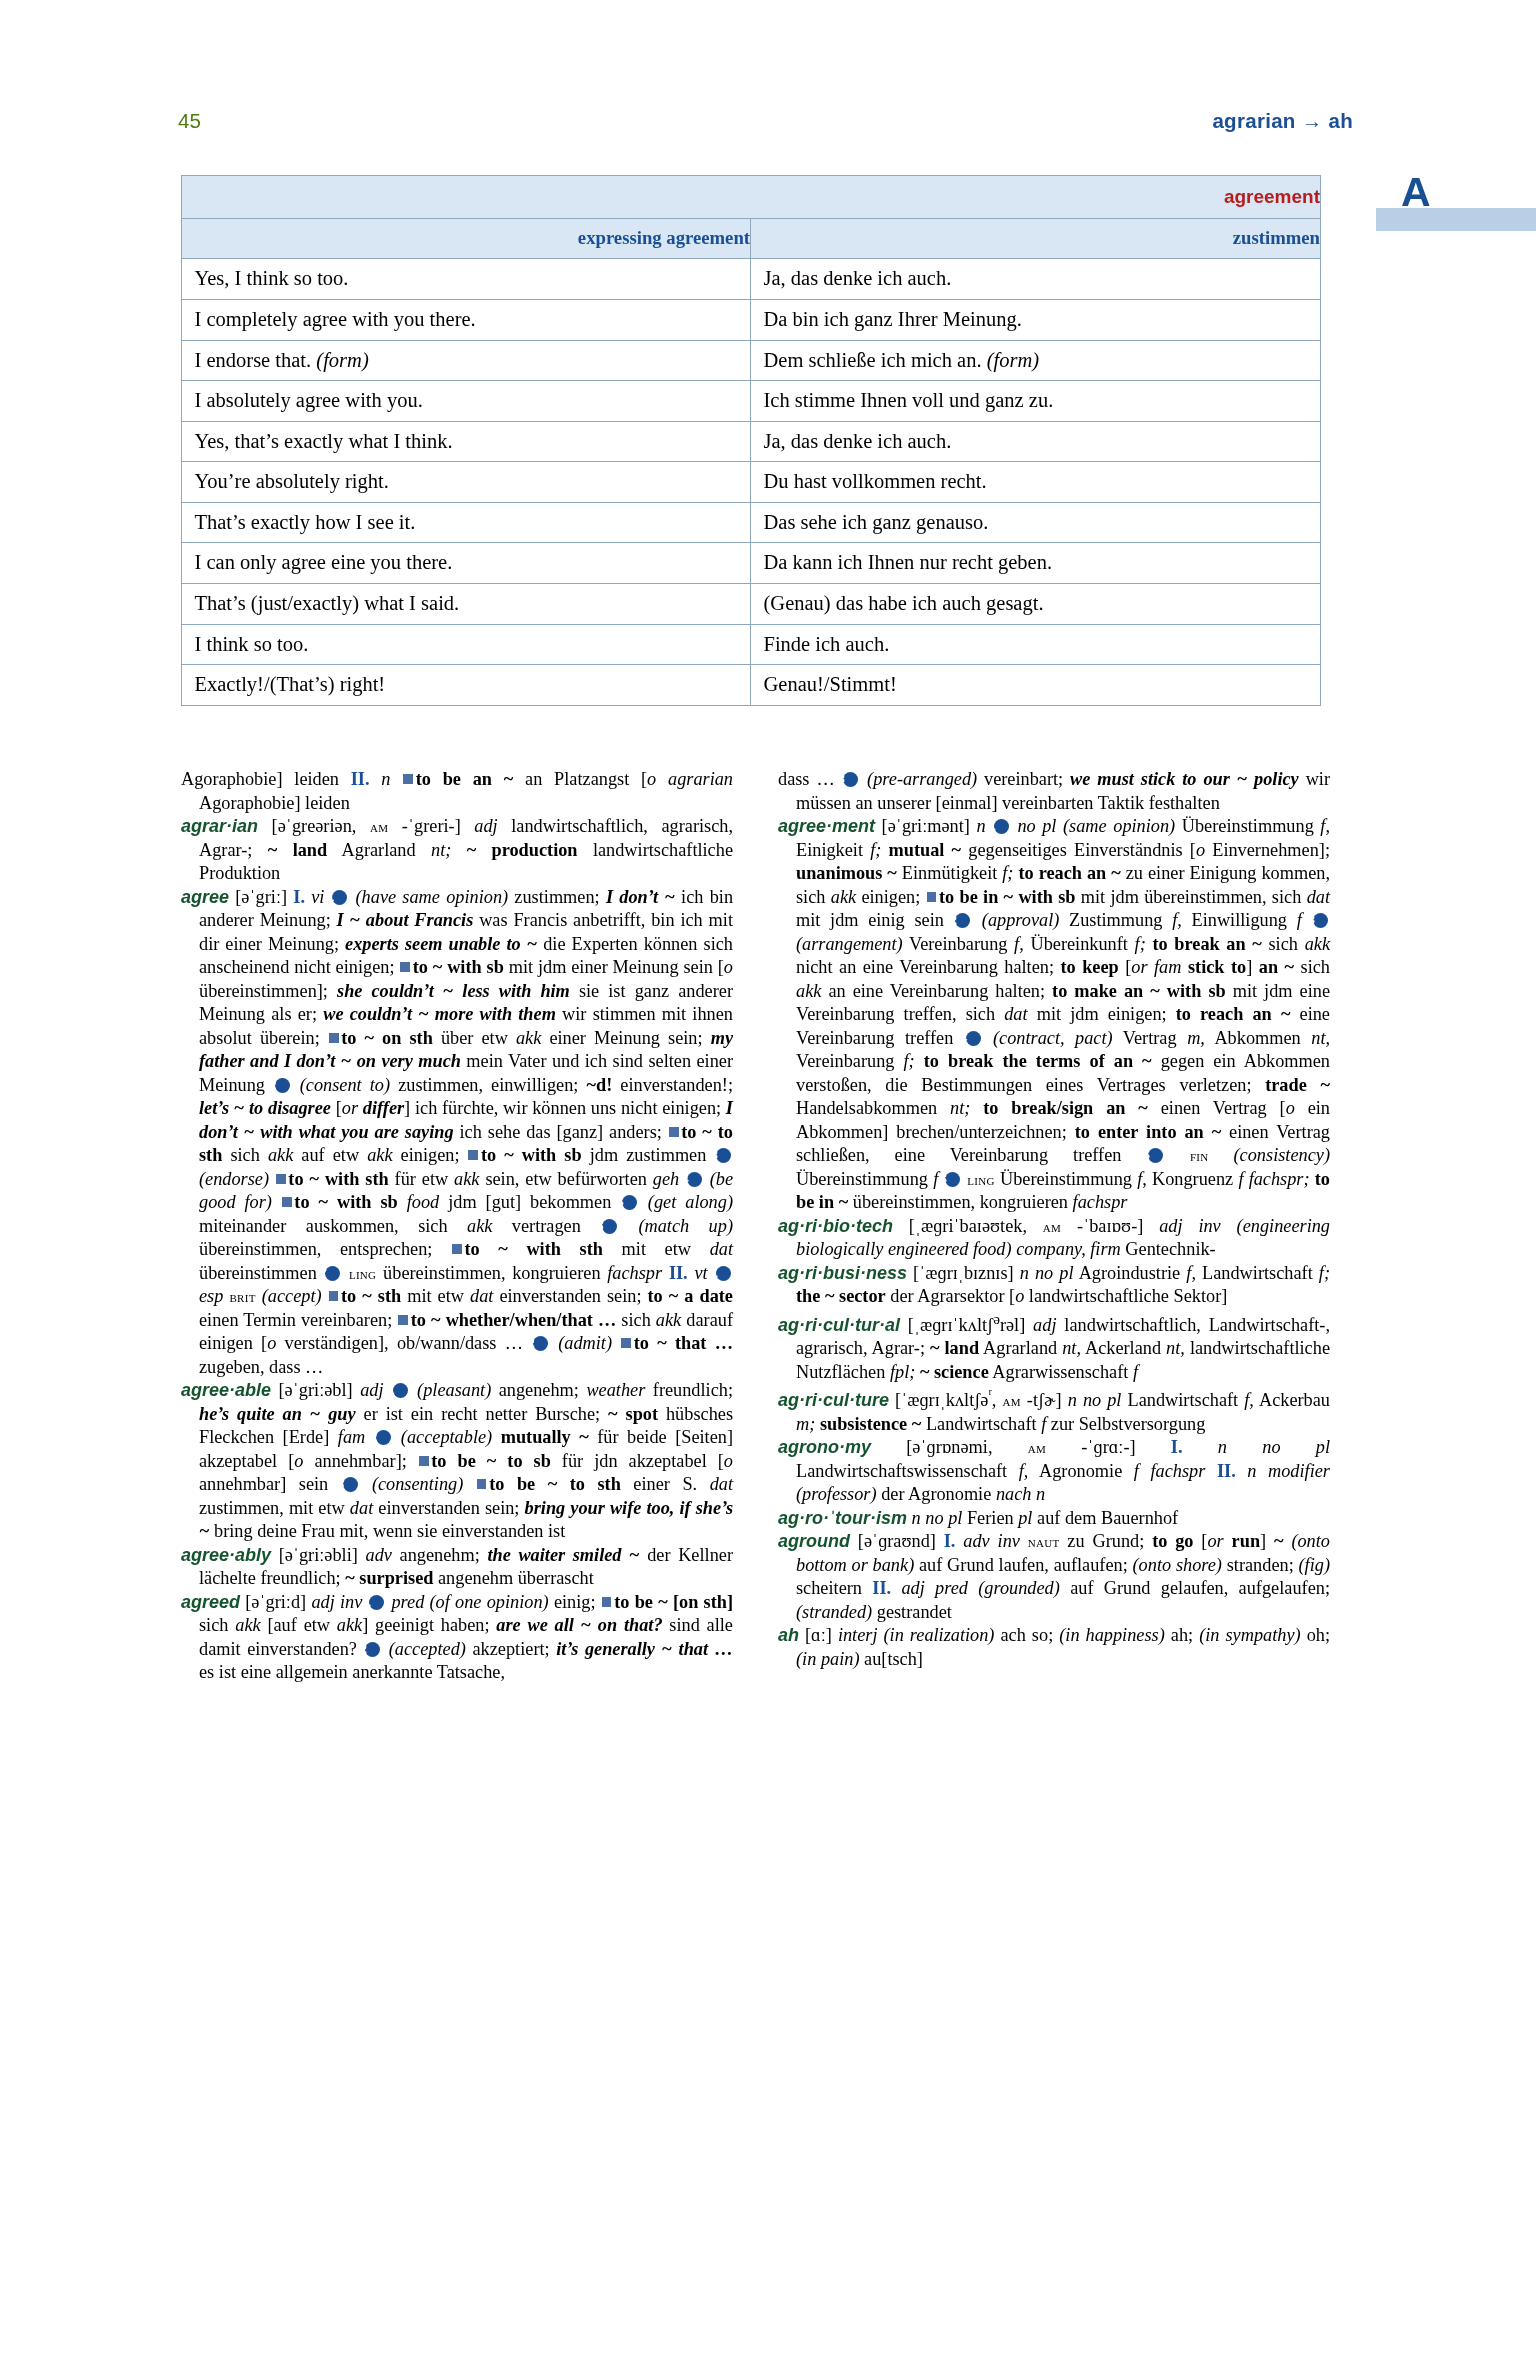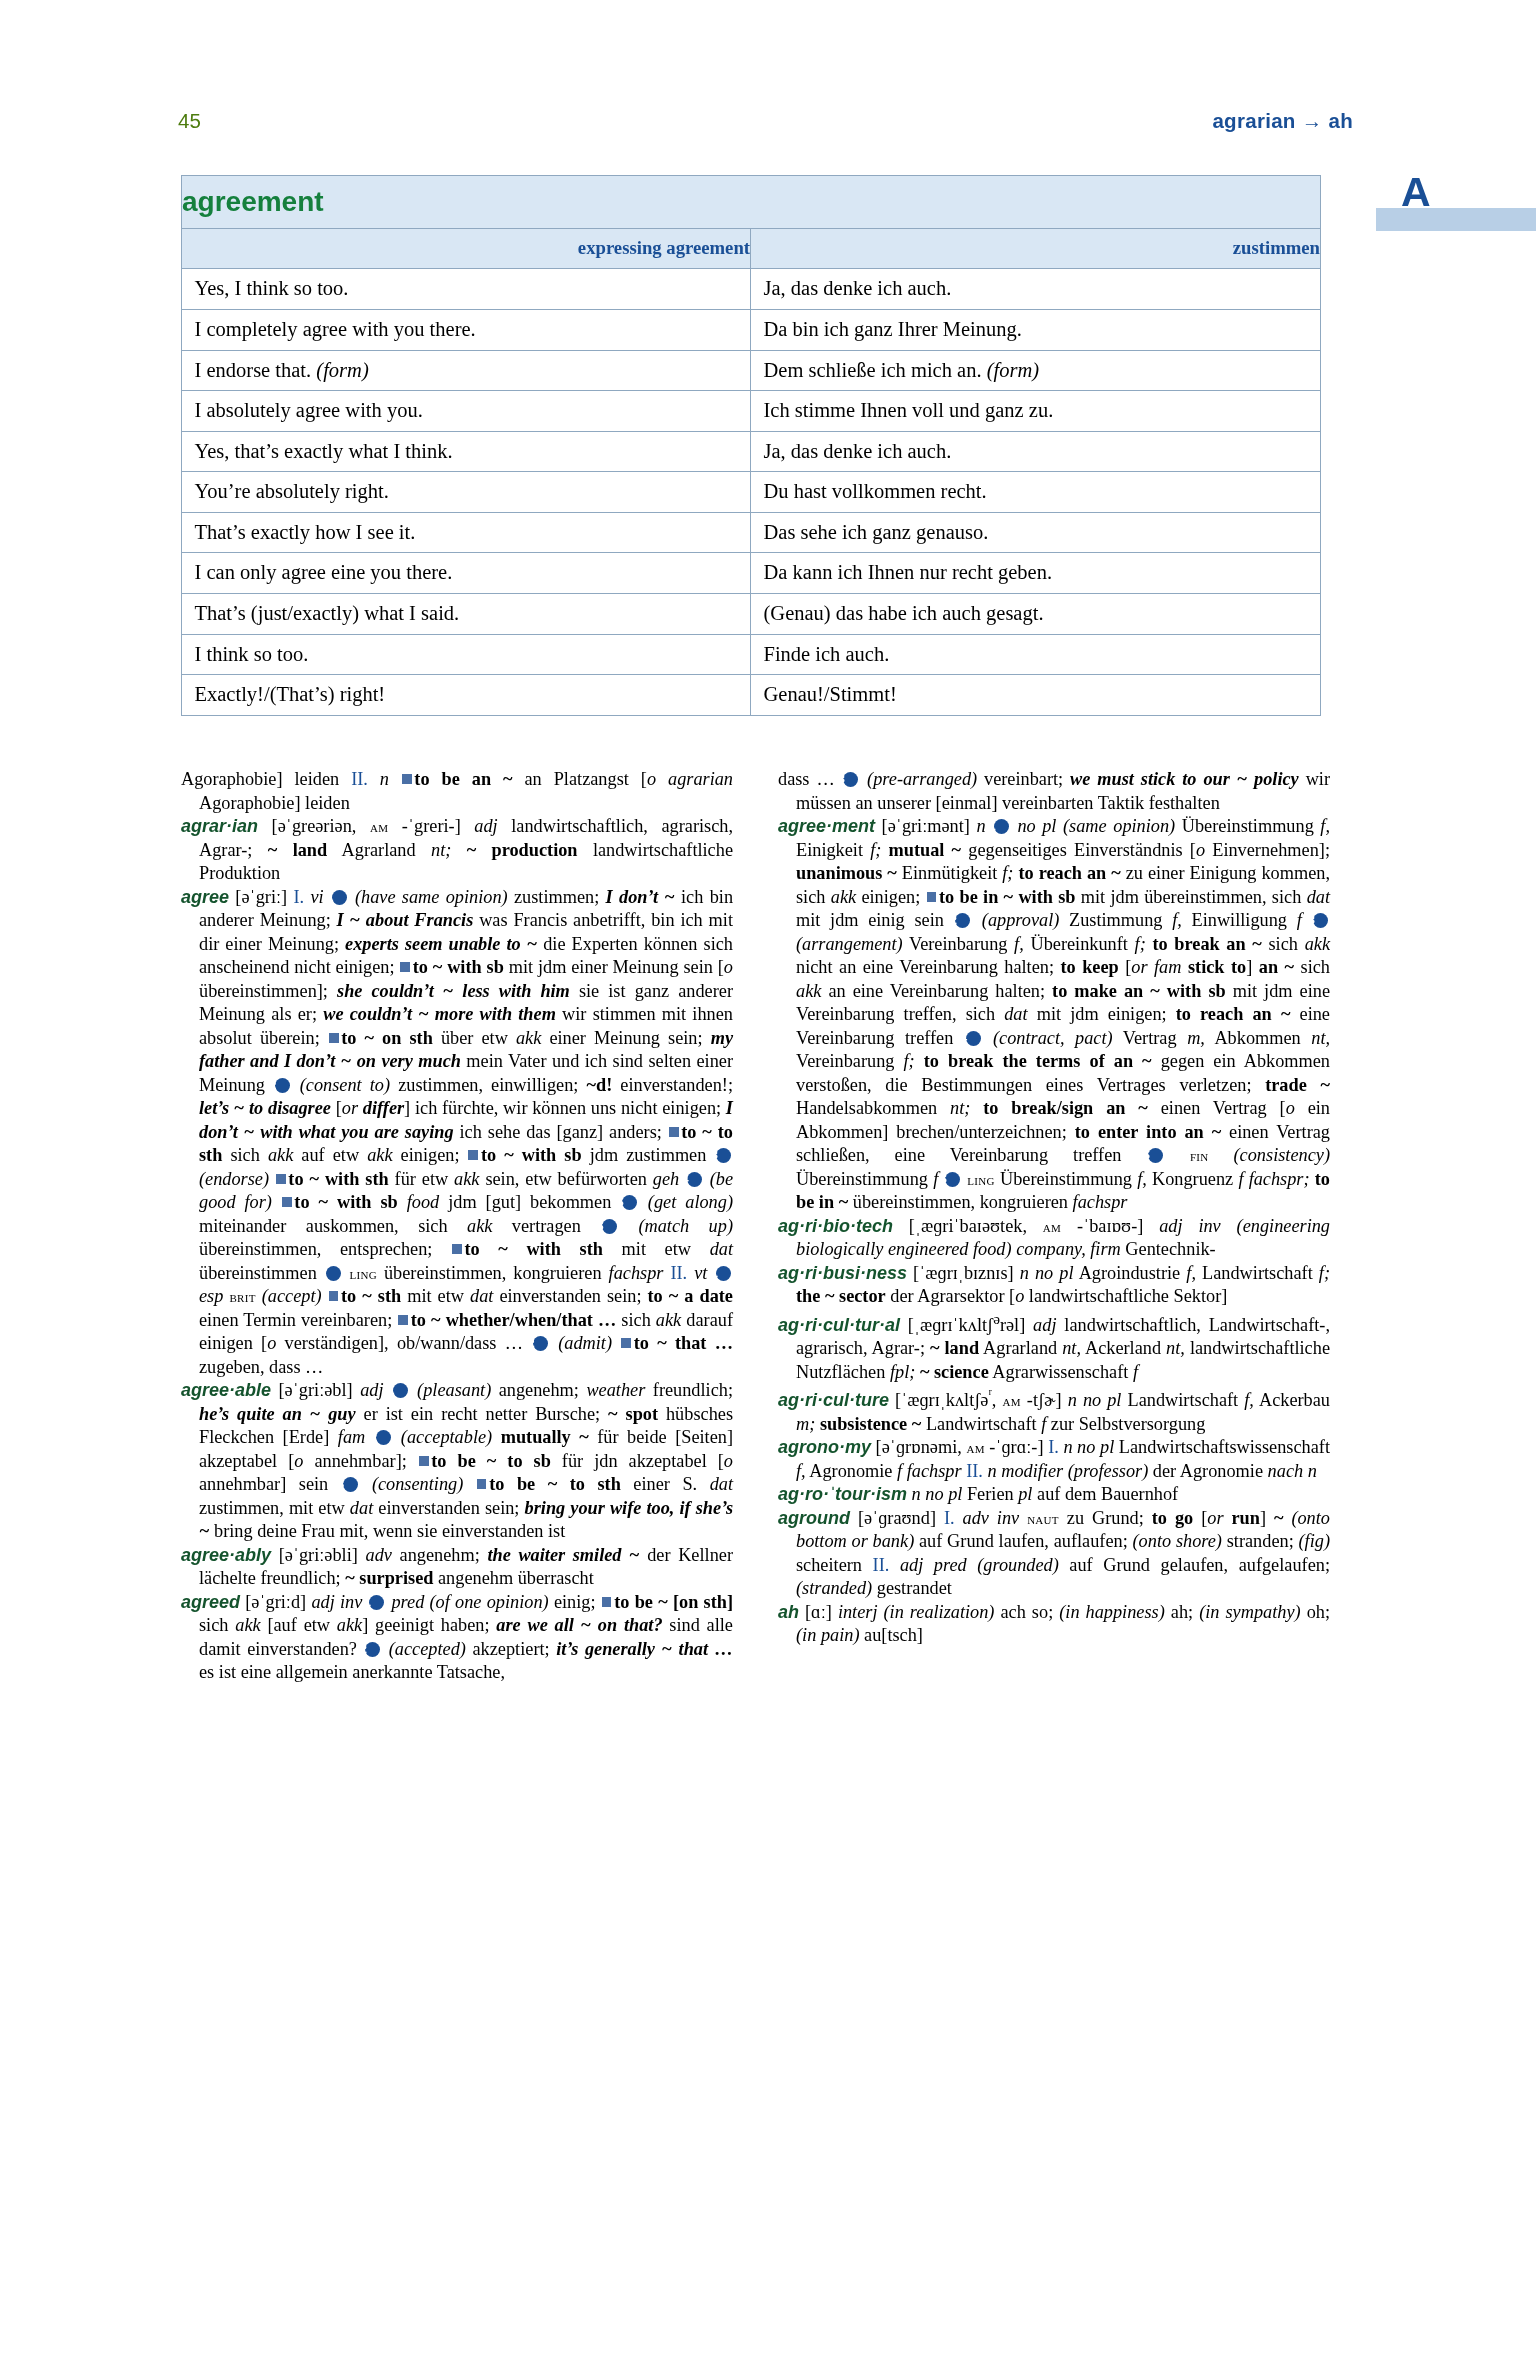--- a/index.html
+++ b/index.html
@@ -81,24 +81,24 @@
     left: 181px;
     top: 175px;
     width: 1140px;
     border: 0.9px solid #8fa8c0;
     box-sizing: border-box;
     background: #ffffff;
   }
   .tbl-title {
     background: #d9e7f4;
     border-bottom: 0.9px solid #8fa8c0;
-    text-align: left;
-    font-family: "Liberation Sans", sans-serif;
-    font-size: 28px;
-    color: #15803d;
+    text-align: right;
+    font-family: "Liberation Sans", sans-serif;
+    font-size: 19px;
+    color: #b91c1c;
     font-weight: 600;
     padding: 9.8px 0 10.7px 0;
   }
   .tbl-subhead {
     display: flex;
     background: #d9e7f4;
     border-bottom: 0.9px solid #8fa8c0;
   }
   .tbl-subhead > div {
     flex: 1 1 50%;
@@ -187,21 +187,21 @@
     font-weight: 700;
   }
   .sq {
     display: inline-block;
     width: 9.8px;
     height: 9.8px;
     background: #4a6fa5;
     margin: 0 2.7px 0 0.9px;
     vertical-align: 0.9px;
   }
-  .rom { font-family: "Liberation Serif", serif; color: #1a4f96; font-weight: 400; }
+  .rom { font-family: "Liberation Serif", serif; color: #1a4f96; font-weight: 700; }
 </style>
 </head>
 <body>
 
 <div class="page">
 
   <div class="hdr">
     <div class="hdr-page-no">45</div>
     <div class="hdr-guide">agrarian → ah</div>
   </div>

